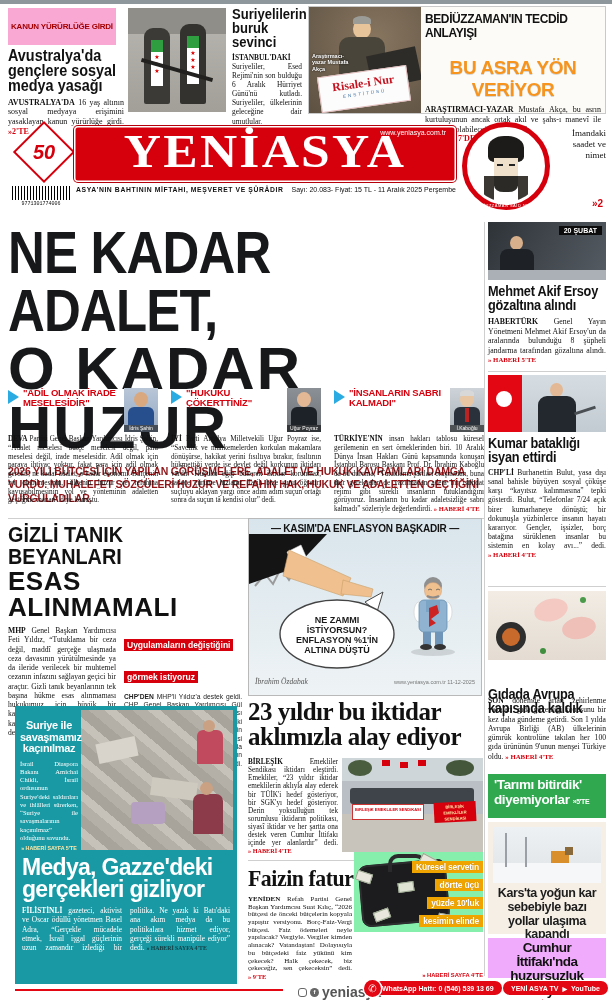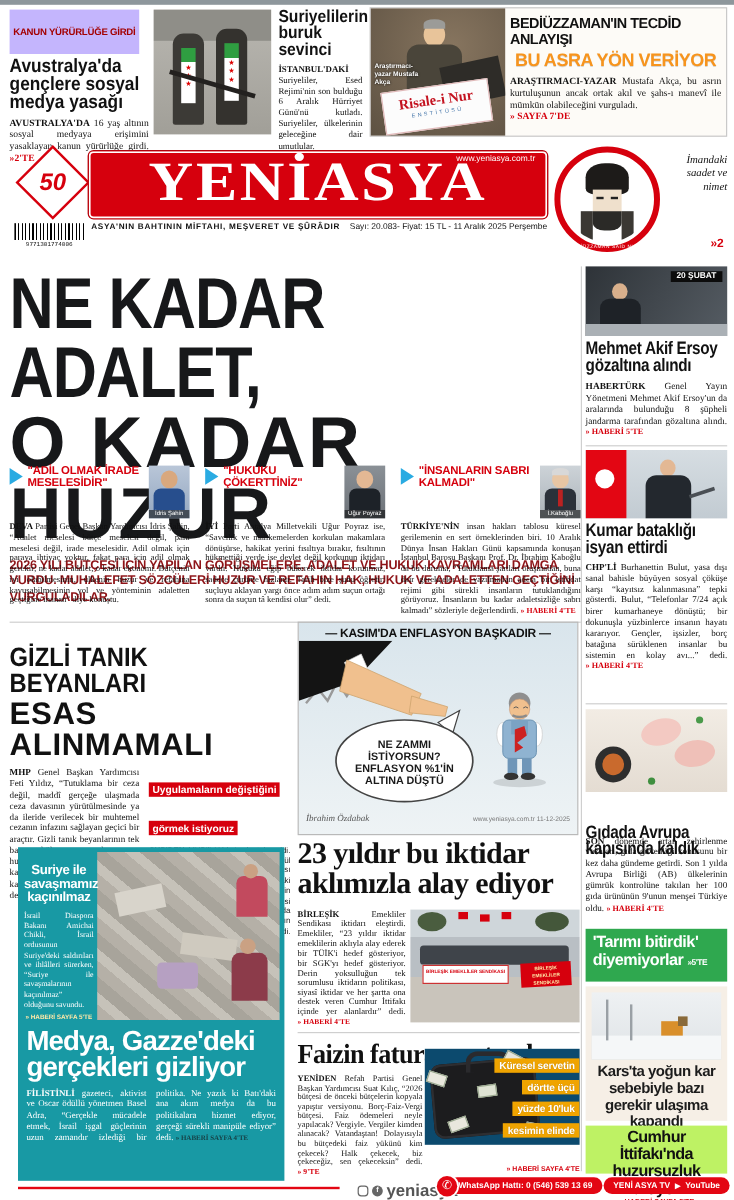--- a/index.html
+++ b/index.html
@@ -7,21 +7,21 @@
         font-family:"Liberation Sans",sans-serif;color:#111}
   .abs{position:absolute}
   .serif{font-family:"Liberation Serif",serif}
   .j{text-align:justify}
   .b{font-weight:bold}
   .pg{color:#d6000d;font-weight:bold;white-space:nowrap}
   h1,h2,h3,p{margin:0;padding:0}
   .cx85{display:block;transform:scaleX(.85);transform-origin:0 0;width:117.6%}
   .cx90{display:block;transform:scaleX(.90);transform-origin:0 0;width:111%}
   .cx95{display:block;transform:scaleX(.95);transform-origin:0 0;width:105.2%}
-  .kicker{display:inline-block;background:#c4b5fd;color:#a30000;font-weight:bold;font-size:8px;padding:14px 3px;letter-spacing:-0.2px}
+  .kicker{display:inline-block;background:#f9a8d4;color:#a30000;font-weight:bold;font-size:8px;padding:14px 3px;letter-spacing:-0.2px}
   .bodytxt{font-family:"Liberation Serif",serif;text-align:justify;line-height:1.22}
   .railT{font-weight:bold;font-size:15px;line-height:.96;letter-spacing:-0.3px}
   .sep{position:absolute;background:#cfcfcf}
   .ph{position:absolute;overflow:hidden}
   .shape{position:absolute}
   .chip{display:inline;background:#d6000d;color:#fff;font-weight:bold;font-size:8.5px;
         padding:1px 3px;line-height:1.7;-webkit-box-decoration-break:clone;box-decoration-break:clone}
   .ylchip{display:inline-block;background:#f0a400;color:#fff;font-weight:bold;font-size:8.5px;
         padding:1px 4px;margin-top:2px;letter-spacing:-0.2px;text-shadow:0 0 1px rgba(0,0,0,.25)}
   .pill{position:absolute;display:inline-flex;align-items:center;gap:4px;background:#e30613;color:#fff;
@@ -67,21 +67,21 @@
       <div class="shape" style="left:30px;top:30px;width:46px;height:46px;background:#4a453a;border-radius:10px 10px 0 0"></div>
       <div class="shape" style="left:60px;top:44px;width:50px;height:34px;background:#2e2c28;transform:rotate(-12deg)"></div>
       <div class="shape" style="left:10px;top:64px;width:88px;height:34px;background:#fcfcfc;border:1px solid #e0b9b9;transform:rotate(-8deg);text-align:center">
         <div class="serif" style="color:#c41320;font-size:12px;font-weight:bold;margin-top:4px">Risale-i Nur</div>
         <div style="color:#3a6ea5;font-size:4.5px;letter-spacing:2px">ENSTİTÜSÜ</div>
       </div>
       <div class="shape b" style="left:3px;top:46px;width:42px;color:#fff;font-size:5.5px;line-height:1.15;text-shadow:0 0 2px #000">Araştırmacı-yazar Mustafa Akça</div>
     </div>
     <div class="abs" style="left:116px;top:5px;width:176px">
       <h3 style="font-size:12px;letter-spacing:-0.4px;text-align:left">BEDİÜZZAMAN'IN TECDİD ANLAYIŞI</h3>
-      <h2 style="font-size:15px;letter-spacing:-0.4px;text-align:center;color:#f7941d;margin-top:2px;text-shadow:0 1px 0 rgba(0,0,0,.15)">BU ASRA YÖN VERİYOR</h2>
+      <h2 style="font-size:19px;letter-spacing:-0.4px;text-align:center;color:#f7941d;margin-top:17px;text-shadow:0 1px 0 rgba(0,0,0,.15)">BU ASRA YÖN VERİYOR</h2>
       <p class="bodytxt" style="font-size:8px;margin-top:4px"><b>ARAŞTIRMACI-YAZAR</b><span> Mustafa Akça, bu asrın kurtuluşunun ancak ortak akıl ve şahs-ı manevî ile mümkün olabileceğini vurguladı.</span><br><span class="pg">» SAYFA 7'DE</span></p>
     </div>
   </section>
 
   <div class="abs" style="left:22px;top:130px;width:40px;height:40px;border:2.5px solid #d6000d;transform:rotate(45deg);background:#fff">
     <div style="transform:rotate(-45deg);color:#d6000d;font-weight:bold;font-style:italic;font-size:20px;text-align:center;line-height:40px">50</div>
   </div>
   <div class="abs" style="left:12px;top:186px;width:58px;height:14px;background:repeating-linear-gradient(90deg,#000 0 1px,#fff 1px 3px,#000 3px 4px,#fff 4px 6px)"></div>
   <div class="abs" style="left:12px;top:201px;width:58px;font-size:5px;font-family:'Liberation Mono',monospace;text-align:center">9771301774006</div>
 
@@ -100,21 +100,21 @@
       <div class="shape" style="left:24px;top:28px;width:24px;height:22px;background:#efe0cc"></div>
       <div class="shape" style="left:27px;top:34px;width:6px;height:2px;background:#222"></div>
       <div class="shape" style="left:39px;top:34px;width:6px;height:2px;background:#222"></div>
       <div class="shape" style="left:24px;top:46px;width:24px;height:16px;background:#2b2a27;border-radius:0 0 40% 40%"></div>
       <div class="shape" style="left:14px;top:46px;width:10px;height:24px;background:#3b3833"></div>
       <div class="shape" style="left:48px;top:46px;width:10px;height:24px;background:#3b3833"></div>
     </div>
     <div class="abs" style="left:0;right:0;bottom:-3px;text-align:center;font-size:4px;color:#fff;letter-spacing:.5px">BEDİÜZZAMAN SAİD NURSÎ</div>
   </div>
 
-  <div class="abs serif" style="left:552px;top:128px;width:54px;font-style:italic;font-size:9px;line-height:1.2;text-align:right">İmandaki saadet ve nimet</div>
+  <div class="abs serif" style="left:552px;top:128px;width:54px;font-size:9px;line-height:1.2;text-align:right">İmandaki saadet ve nimet</div>
   <div class="abs pg" style="left:592px;top:198px;font-size:10px">»2</div>
 
   <section class="abs" style="left:8px;top:224px;width:476px">
     <h1 style="font-size:60px;line-height:.97;letter-spacing:-1px;color:#17181a">
       <span class="cx85">NE KADAR ADALET,</span>
       <span style="display:block;letter-spacing:2px">O KADAR HUZUR</span>
     </h1>
     <p class="b" style="font-size:10.5px;line-height:1.3;letter-spacing:-0.2px;color:#8e1418;margin-top:8px">2026 YILI BÜTÇESİ İÇİN YAPILAN GÖRÜŞMELERE, ADALET VE HUKUK KAVRAMLARI DAMGA VURDU. MUHALEFET SÖZCÜLERİ HUZUR VE REFAHIN HAK, HUKUK VE ADALETTEN GEÇTİĞİNİ VURGULADILAR.</p>
   </section>
 
@@ -158,21 +158,21 @@
           <div class="shape" style="left:0;bottom:0;width:34px;height:7px;background:rgba(0,0,0,.55);color:#fff;font-size:5px;text-align:center;line-height:7px">İ.Kaboğlu</div>
         </div>
       </div>
       <p class="bodytxt" style="font-size:7.2px;margin-top:3px"><b>TÜRKİYE'NİN</b><span> insan hakları tablosu küresel gerilemenin en sert örneklerinden biri. 10 Aralık Dünya İnsan Hakları Günü kapsamında konuşan İstanbul Barosu Başkanı Prof. Dr. İbrahim Kaboğlu da bu duruma, “Tutuklama şartları oluşmadan, buna dair gerekçeler de yazılmadan adeta bir istibdat rejimi gibi sürekli insanların tutuklandığını görüyoruz. İnsanların bu kadar adaletsizliğe sabrı kalmadı” sözleriyle değerlendirdi.</span> <span class="pg" style="font-size:6.5px">» HABERİ 4'TE</span></p>
     </div>
   </section>
 
   <div class="sep" style="left:8px;top:518px;width:476px;height:1px"></div>
   <div class="sep" style="left:484px;top:222px;width:1px;height:754px"></div>
 
-  <section class="abs" style="left:8px;top:537px;width:234px">
+  <section class="abs" style="left:8px;top:524px;width:234px">
     <h2 style="font-size:22px;line-height:1">
         <span class="cx90">GİZLİ TANIK BEYANLARI</span>
       </h2>
     <h2 style="font-size:26px;line-height:1;letter-spacing:.5px">ESAS ALINMAMALI</h2>
     <div style="display:flex;gap:8px;margin-top:6px">
       <p class="bodytxt" style="font-size:7.6px;width:108px"><b>MHP</b><span> Genel Başkan Yardımcısı Feti Yıldız, “Tutuklama bir ceza değil, maddî gerçeğe ulaşmada ceza davasının yürütülmesinde ya da ileride verilecek bir muhtemel cezanın infazını sağlayan geçici bir araçtır. Gizli tanık beyanlarının tek başına hükme esas alınmaması hukukumuz için büyük bir kazanımdır. Buna mecbur kalınmadan başvurulmamalıdır” dedi.</span> <span class="pg" style="font-size:7px">» 5'TE</span></p>
       <div style="width:118px">
         <h3 style="line-height:1.7"><span class="chip">Uygulamaların değiştiğini</span><br><span class="chip">görmek istiyoruz</span></h3>
         <p class="j b" style="font-size:6.7px;line-height:1.25;margin-top:3px;color:#222"><span>CHP'DEN</span><span style="font-weight:normal"> MHP'li Yıldız'a destek geldi. CHP Genel Başkan Yardımcısı Gül Çiftci, MHP Genel Başkan Yardımcısı Feti Yıldız'ın TBMM Genel Kurulu'ndaki ifadelerine destek vererek, “Bu sözlerin iktidar ortağı bir partinin temsilcisi tarafından ifade edilmesi kayda değerdir ve kıymetlidir. Uygulamaların değiştiğini görmek istiyoruz” dedi.</span> <span class="pg" style="font-size:6.3px">» HABERİ 5'TE</span></p>
       </div>
@@ -262,25 +262,25 @@
   </div>
 
   <div class="abs" style="left:488px;top:822px;width:118px;height:112px;background:#f6efe6;box-sizing:border-box;padding:5px">
     <div class="ph" style="position:relative;width:108px;height:56px;background:linear-gradient(#eef1f3,#dfe3e6)">
       <div class="shape" style="left:0;bottom:0;width:108px;height:20px;background:#f5f7f8"></div>
       <div class="shape" style="left:58px;top:24px;width:18px;height:12px;background:#d98f2b"></div>
       <div class="shape" style="left:72px;top:20px;width:8px;height:8px;background:#8a6a3a"></div>
       <div class="shape" style="left:12px;top:6px;width:2px;height:34px;background:#9aa0a5"></div>
       <div class="shape" style="left:32px;top:10px;width:2px;height:30px;background:#9aa0a5"></div>
     </div>
-    <h3 class="b" style="font-size:12.5px;line-height:1.1;letter-spacing:-0.4px;text-align:center;margin-top:4px;color:#1c1c1c">Kars'ta yoğun kar sebebiyle bazı gerekir ulaşıma kapandı</h3>
+    <h3 class="b" style="font-size:12.5px;line-height:1.1;letter-spacing:-0.4px;text-align:center;margin-top:4px;color:#1c1c1c">Kars'ta yoğun kar sebebiyle bazı yollar ulaşıma kapandı</h3>
     <div class="pg" style="font-size:6.3px;text-align:center;margin-top:3px">» HABERİ SAYFA 3'TE</div>
   </div>
 
-  <div class="abs" style="left:488px;top:938px;width:118px;height:40px;background:#bef264;box-sizing:border-box;padding:3px 4px;text-align:center">
+  <div class="abs" style="left:488px;top:938px;width:118px;height:40px;background:#f0abfc;box-sizing:border-box;padding:3px 4px;text-align:center">
     <div class="b" style="font-size:13.5px;line-height:1.05;letter-spacing:-0.5px">Cumhur İttifakı'nda</div>
     <div class="b" style="font-size:13.5px;line-height:1.05;letter-spacing:-0.5px">huzursuzluk artıyor</div>
     <div class="pg" style="font-size:6px;margin-top:1px">» HABERİ SAYFA 5'TE</div>
   </div>
 
   <section class="abs" style="left:15px;top:706px;width:222px;height:278px;background:#1899a4;color:#fff">
     <div class="ph" style="left:66px;top:4px;width:152px;height:140px;background:repeating-linear-gradient(40deg,#b5b0a7 0 10px,#c6c2b9 10px 18px,#a8a49b 18px 28px)">
       <div class="shape" style="left:16px;top:30px;width:40px;height:20px;background:#d8d4cb;transform:rotate(-12deg)"></div>
       <div class="shape" style="left:70px;top:70px;width:46px;height:18px;background:#cfcabf;transform:rotate(8deg)"></div>
       <div class="shape" style="left:116px;top:20px;width:26px;height:34px;background:#c24a5e;border-radius:6px 6px 0 0"></div>
@@ -319,21 +319,21 @@
     <div class="shape" style="left:92px;top:44px;width:42px;height:20px;background:#d6000d;color:#ffe9a8;font-size:4px;font-weight:bold;text-align:center;line-height:1.5;padding-top:2px;box-sizing:border-box;transform:rotate(-3deg)">BİRLEŞİK EMEKLİLER SENDİKASI</div>
   </div>
 
   <div class="sep" style="left:248px;top:860px;width:235px;height:1px"></div>
 
   <h2 class="abs serif b" style="left:248px;top:866px;width:235px;font-size:23px;letter-spacing:-0.5px">
       <span class="cx95">Faizin faturası vatandaşa</span>
     </h2>
   <p class="abs bodytxt" style="left:248px;top:896px;width:104px;font-size:7px;line-height:1.1"><b>YENİDEN</b><span> Refah Partisi Genel Başkan Yardımcısı Suat Kılıç, “2026 bütçesi de önceki bütçelerin kopyala yapıştır versiyonu. Borç-Faiz-Vergi bütçesi. Faiz ödemeleri neyle yapılacak? Vergiyle. Vergiler kimden alınacak? Vatandaştan! Dolayısıyla bu bütçedeki faiz yükünü kim çekecek? Halk çekecek, biz çekeceğiz, sen çekeceksin” dedi.</span> <span class="pg" style="font-size:6.4px">» 9'TE</span></p>
 
-  <div class="ph" style="left:354px;top:874px;width:129px;height:80px;background:#0c4a6e">
+  <div class="ph" style="left:354px;top:852px;width:129px;height:80px;background:#86efac">
     <div class="shape" style="left:6px;top:10px;width:88px;height:62px;background:#1c1c1e;border-radius:9px;transform:rotate(-5deg);box-shadow:inset 0 0 0 2px #2e2e31"></div>
     <div class="shape" style="left:34px;top:2px;width:30px;height:14px;border:4px solid #2a2a2d;border-bottom:none;border-radius:10px 10px 0 0"></div>
     <div class="shape" style="left:2px;top:20px;width:14px;height:8px;background:#e9e7dd;border:1px solid #9aa88f;transform:rotate(18deg)"></div>
     <div class="shape" style="left:20px;top:58px;width:14px;height:8px;background:#e9e7dd;border:1px solid #9aa88f;transform:rotate(-20deg)"></div>
     <div class="shape" style="left:66px;top:4px;width:14px;height:8px;background:#e9e7dd;border:1px solid #9aa88f;transform:rotate(28deg)"></div>
     <div class="shape" style="left:84px;top:62px;width:14px;height:8px;background:#e9e7dd;border:1px solid #9aa88f;transform:rotate(10deg)"></div>
     <div class="shape" style="left:44px;top:30px;width:14px;height:8px;background:#dfe3d4;border:1px solid #9aa88f;transform:rotate(-8deg)"></div>
     <div class="abs" style="right:0;top:4px;text-align:right">
       <span class="ylchip">Küresel servetin</span><br>
       <span class="ylchip">dörtte üçü</span><br>

